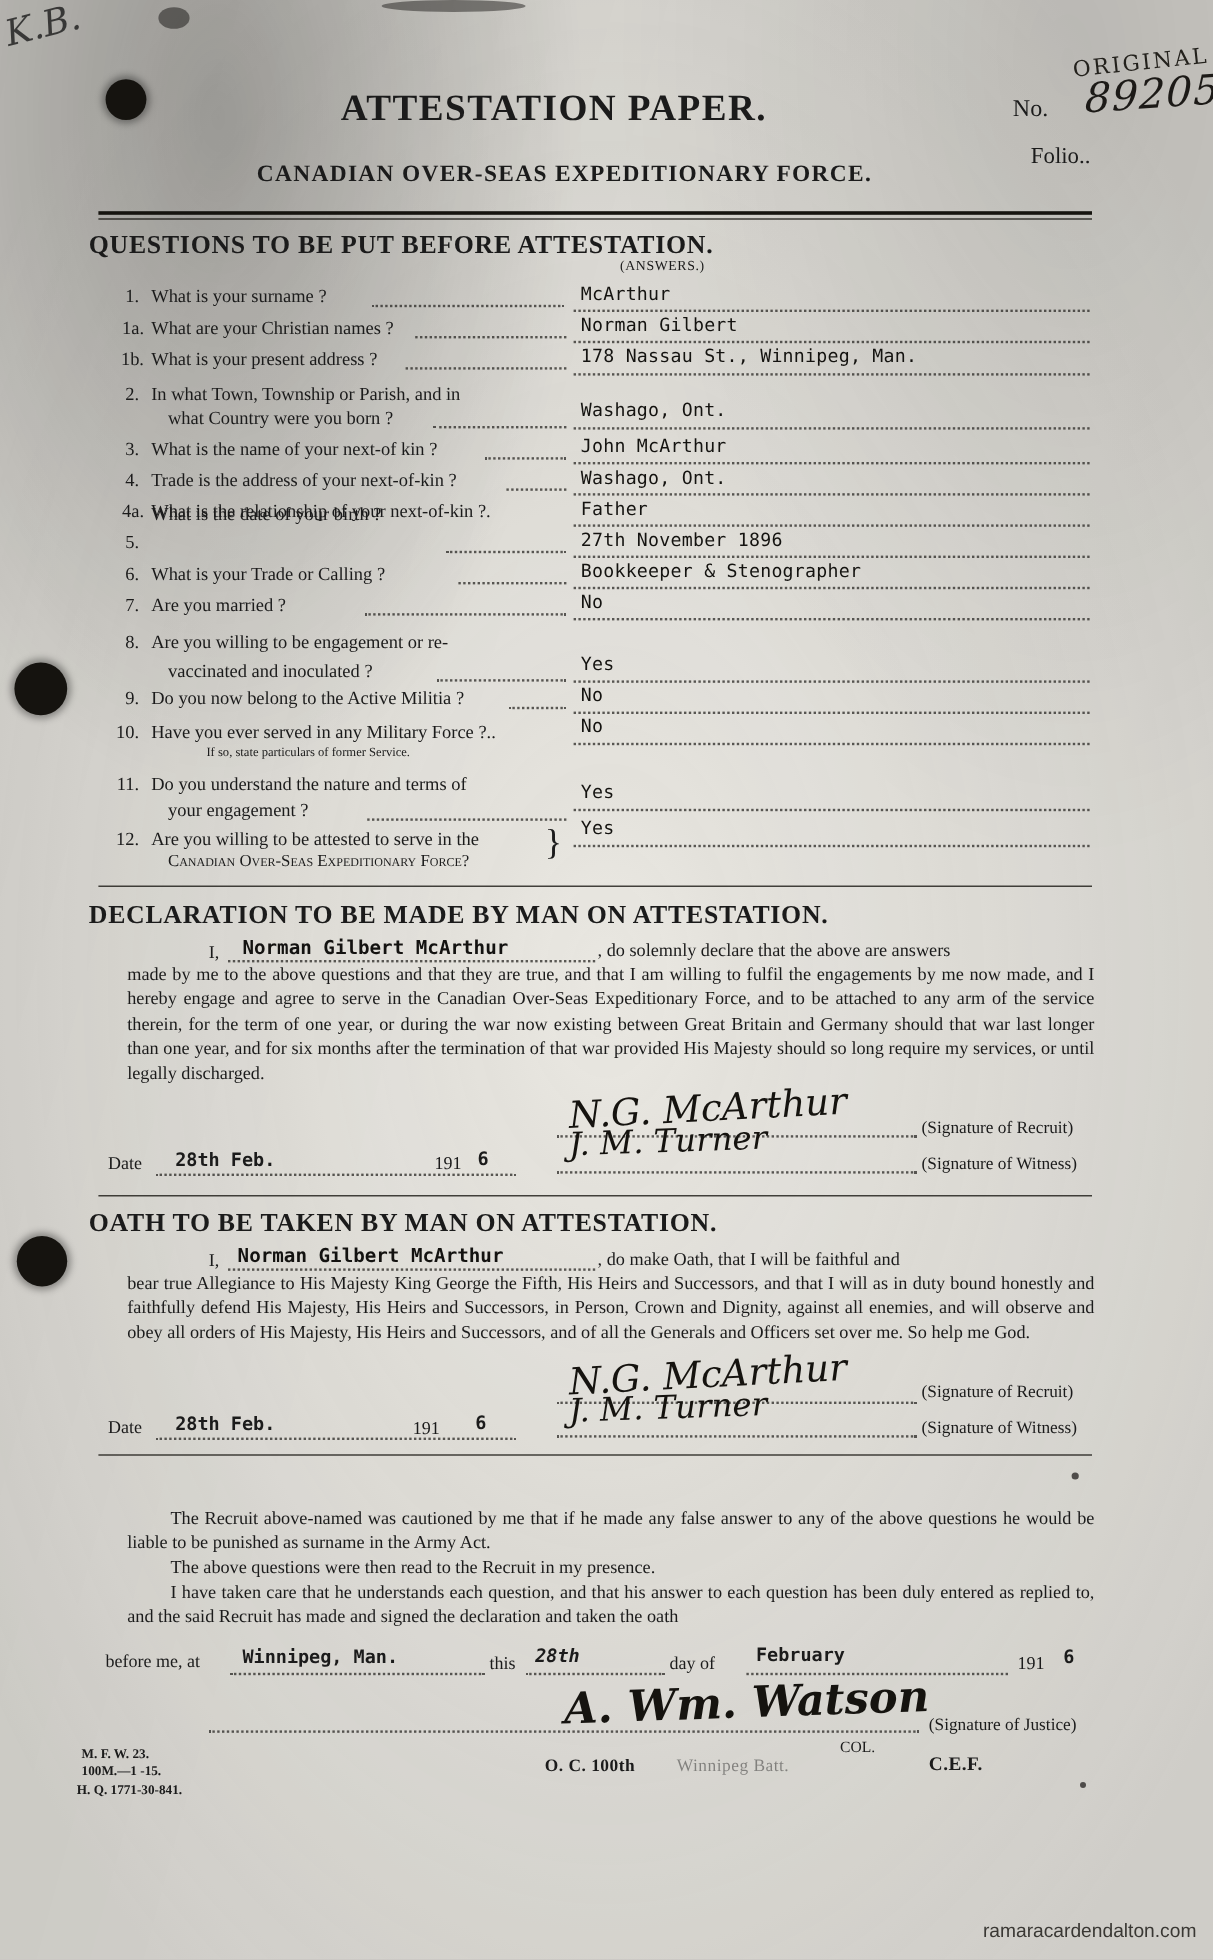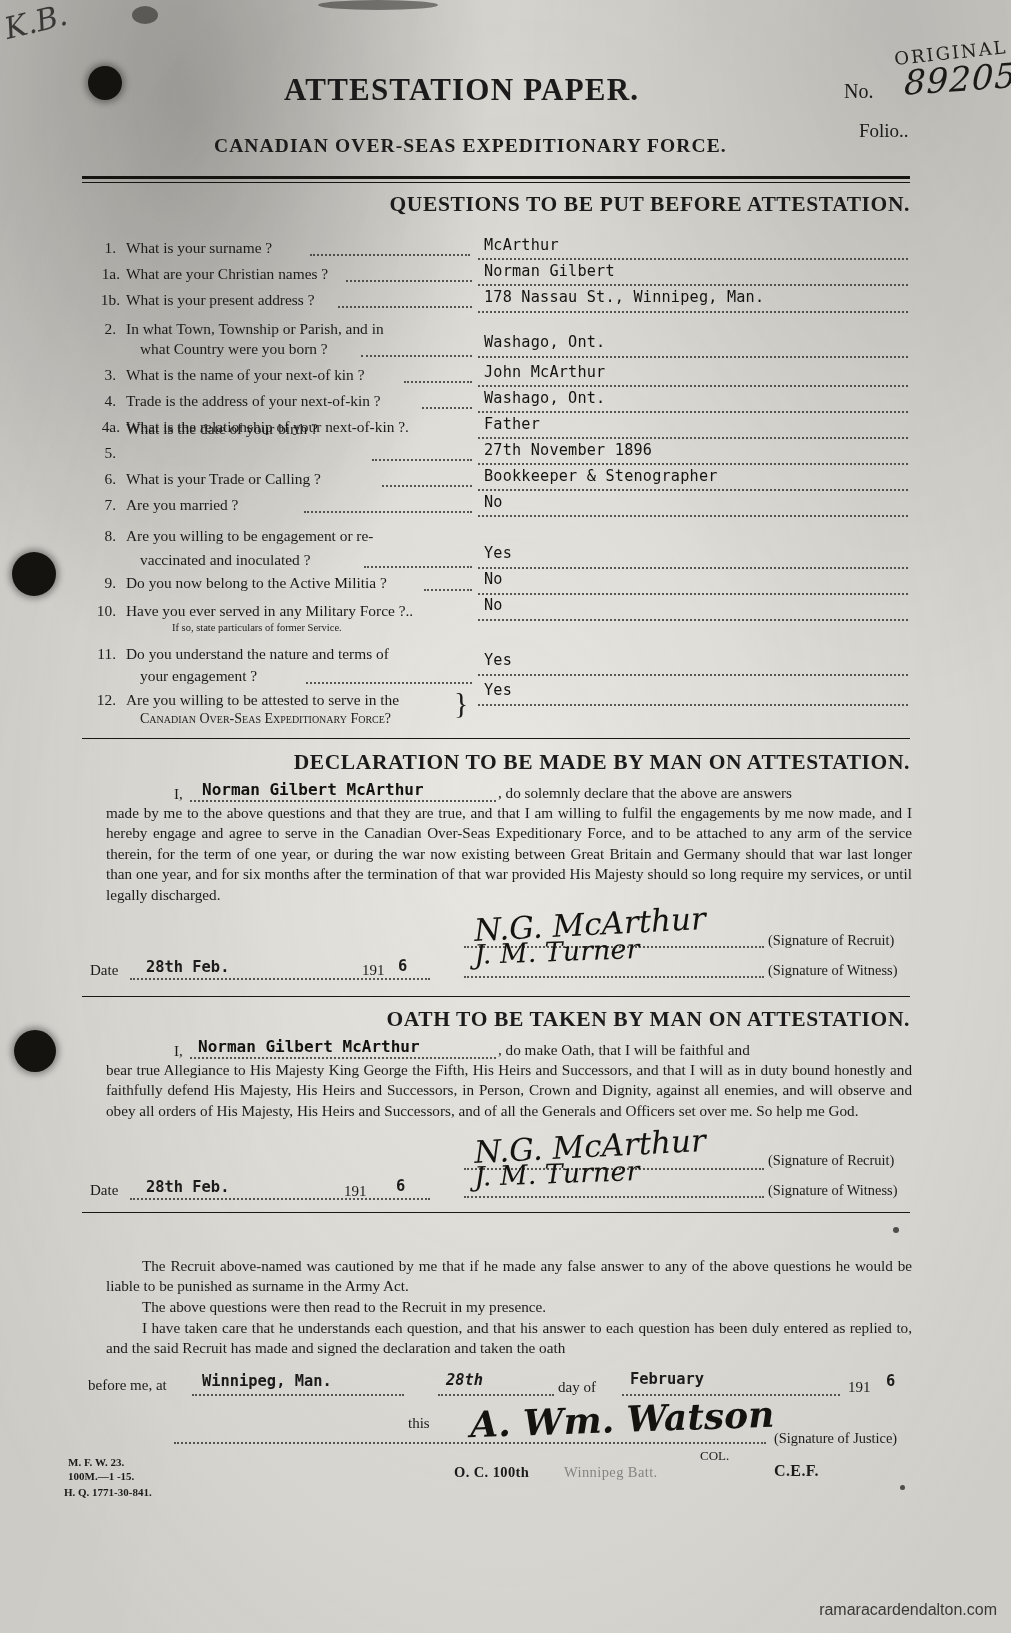--- a/index.html
+++ b/index.html
@@ -113,21 +113,21 @@
     font-size: 30px;
     font-style: italic;
     transform: rotate(-14deg);
     opacity: .8;
   }
 
   
   .sec-head {
     position: absolute;
     width: 100%;
-    text-align: right;
+    text-align: left;
     font-size: 21.5px;
     font-weight: bold;
     letter-spacing: .6px;
   }
   .answers-note {
     position: absolute;
     width: 100%;
     text-align: center;
     font-size: 11.5px;
     letter-spacing: .5px;
@@ -246,20 +246,21 @@
     <div class="title-main">ATTESTATION PAPER.</div>
     <div class="no-label">No.</div>
     <div class="folio-label">Folio..</div>
     <div class="stamp-original">ORIGINAL</div>
     <div class="hand-no">892051</div>
     <div class="subtitle">CANADIAN OVER-SEAS EXPEDITIONARY FORCE.</div>
 
     <div class="hdr-rule" style="top:176px;"></div>
 
     <div class="sec-head" style="top:192px;">QUESTIONS TO BE PUT BEFORE ATTESTATION.</div>
+    <div class="answers-note" style="top:216px; left:60px;">(ANSWERS.)</div>
 
     <div class="qnum" style="left:0px; top:239px;">1.</div>
     <div class="qtext" style="top:239px;">What is your surname ?</div>
     <div class="dots" style="left:236px; top:254px; width:160px;"></div>
     <div class="ans" style="left:410px; top:236px;">McArthur</div>
     <div class="dots" style="left:404px; top:258px; width:430px;"></div>
 
     <div class="qnum" style="left:0px; top:265px; width:46px;">1a.</div>
     <div class="qtext" style="top:265px;">What are your Christian names ?</div>
     <div class="dots" style="left:272px; top:280px; width:126px;"></div>
@@ -398,21 +399,21 @@
     <div class="divider" style="top:1212px;"></div>
 
 
     <div class="para" style="left:32px; top:1256px; width:806px; text-indent:36px;">The Recruit above-named was cautioned by me that if he made any false answer to any of the above questions he would be liable to be punished as surname in the Army Act.</div>
     <div class="para" style="left:32px; top:1297px; width:806px; text-indent:36px; text-align:left;">The above questions were then read to the Recruit in my presence.</div>
     <div class="para" style="left:32px; top:1318px; width:806px; text-indent:36px;">I have taken care that he understands each question, and that his answer to each question has been duly entered as replied to, and the said Recruit has made and signed the declaration and taken the oath</div>
 
     <div class="date-label" style="left:14px; top:1377px;">before me, at</div>
     <div class="typed" style="left:128px; top:1372px;">Winnipeg, Man.</div>
     <div class="dots" style="left:118px; top:1394px; width:212px;"></div>
-    <div class="date-label" style="left:334px; top:1379px;margin-top:36px;">this</div>
+    <div class="date-label" style="left:334px; top:1379px;">this</div>
     <div class="typed" style="left:372px; top:1371px;font-style:italic;">28th</div>
     <div class="dots" style="left:364px; top:1394px; width:116px;"></div>
     <div class="date-label" style="left:484px; top:1379px;">day of</div>
     <div class="typed" style="left:556px; top:1370px;">February</div>
     <div class="dots" style="left:548px; top:1394px; width:218px;"></div>
     <div class="date-label" style="left:774px; top:1379px;">191</div>
     <div class="typed" style="left:812px; top:1372px;">6</div>
 
     <div class="script" style="left:396px; top:1398px; font-size:36px; font-weight:bold; transform:rotate(-2deg);">A. Wm. Watson</div>
     <div class="dots" style="left:100px; top:1442px; width:592px;"></div>

